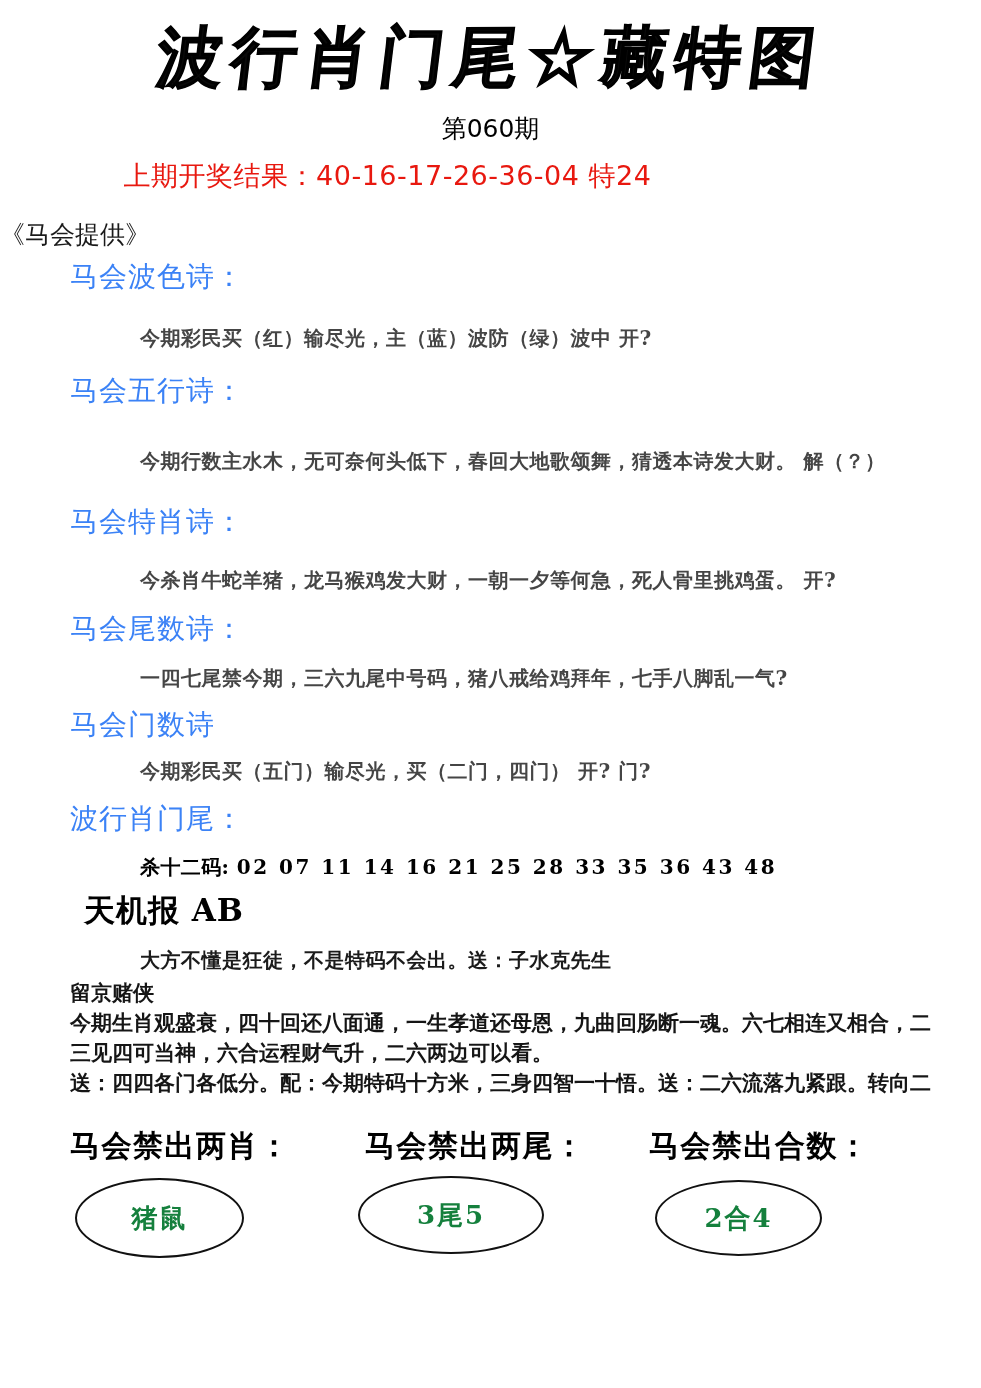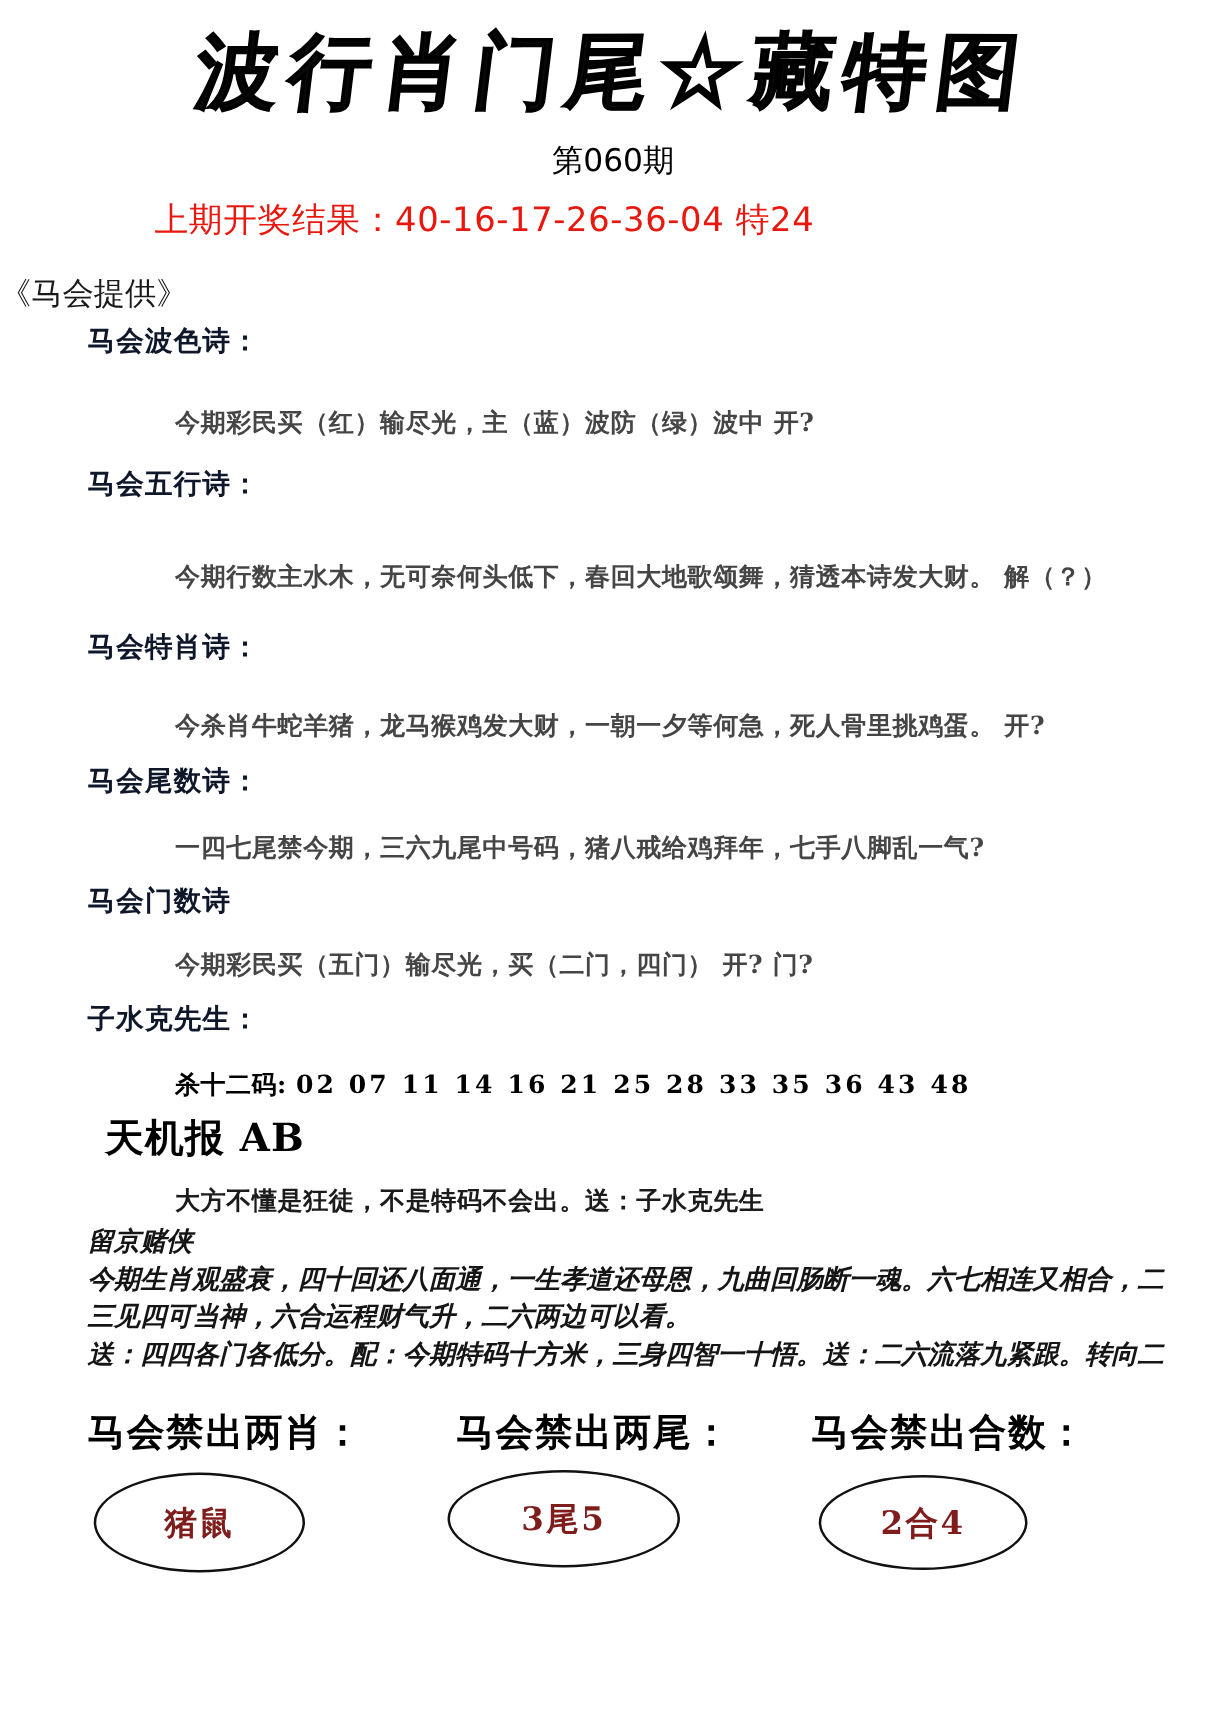--- a/index.html
+++ b/index.html
@@ -65,24 +65,24 @@
     font-size: 25px;
     font-family: "DejaVu Serif", "Liberation Serif", serif;
     color: #1a1a1a;
   }
 
   
   .sec-label {
     position: absolute;
     left: 70px;
     font-family: "DejaVu Serif", "Liberation Serif", serif;
-    font-weight: 700;
-    font-size: 22px;
+    font-weight: 400;
+    font-size: 28px;
     letter-spacing: 1px;
-    color: #0f172a;
+    color: #3b82f6;
     white-space: nowrap;
   }
   .sec-verse {
     position: absolute;
     left: 140px;
     font-family: "DejaVu Serif", "Liberation Serif", serif;
     font-weight: 700;
     font-size: 20px;
     letter-spacing: 0.5px;
     color: #1b1b1b;
@@ -140,21 +140,21 @@
     position: absolute;
     border: 2.2px solid #111;
     border-radius: 50%;
     display: flex;
     align-items: center;
     justify-content: center;
     font-family: "DejaVu Serif", "Liberation Serif", serif;
     font-weight: 700;
     font-size: 26px;
     letter-spacing: 2px;
-    color: #7f1d1d;
+    color: #15803d;
     background: transparent;
     text-align: center;
   }
 </style>
 </head>
 <body>
 
 <div class="header-title">波行肖门尾☆藏特图</div>
 <div class="issue-line">第060期</div>
 <div class="result-line">上期开奖结果：40-16-17-26-36-04  特24</div>
@@ -168,30 +168,30 @@
 
 <div class="sec-label" style="top:503px;">马会特肖诗：</div>
 <div class="sec-verse faded" style="top:567px;">今杀肖牛蛇羊猪，龙马猴鸡发大财，一朝一夕等何急，死人骨里挑鸡蛋。  开?</div>
 
 <div class="sec-label" style="top:610px;">马会尾数诗：</div>
 <div class="sec-verse faded" style="top:665px;">一四七尾禁今期，三六九尾中号码，猪八戒给鸡拜年，七手八脚乱一气?</div>
 
 <div class="sec-label" style="top:706px;">马会门数诗</div>
 <div class="sec-verse faded" style="top:758px;">今期彩民买（五门）输尽光，买（二门，四门）  开?  门?</div>
 
-<div class="sec-label" style="top:800px;">子水克先生：</div>
+<div class="sec-label" style="top:800px;">波行肖门尾：</div>
 <div class="kill-line" style="top:854px;">
   <span>杀十二码:</span>
   <span class="nums">02  07  11  14  16  21  25  28  33  35  36  43  48</span>
 </div>
 
 <div class="tianji-label" style="top:890px;">天机报 AB</div>
 <div class="sec-verse" style="top:947px;">大方不懂是狂徒，不是特码不会出。送：子水克先生</div>
 
-<div class="para-block" style="top:978px;font-style:italic;">
+<div class="para-block" style="top:978px;">
   <div>留京赌侠</div>
   <div>今期生肖观盛衰，四十回还八面通，一生孝道还母恩，九曲回肠断一魂。六七相连又相合，二</div>
   <div>三见四可当神，六合运程财气升，二六两边可以看。</div>
   <div>送：四四各门各低分。配：今期特码十方米，三身四智一十悟。送：二六流落九紧跟。转向二</div>
 </div>
 
 <div class="ban-label" style="left:70px; top:1126px;">马会禁出两肖：</div>
 <div class="ellipse" style="left:75px; top:1178px; width:165px; height:76px;">猪鼠</div>
 
 <div class="ban-label" style="left:365px; top:1126px;">马会禁出两尾：</div>

